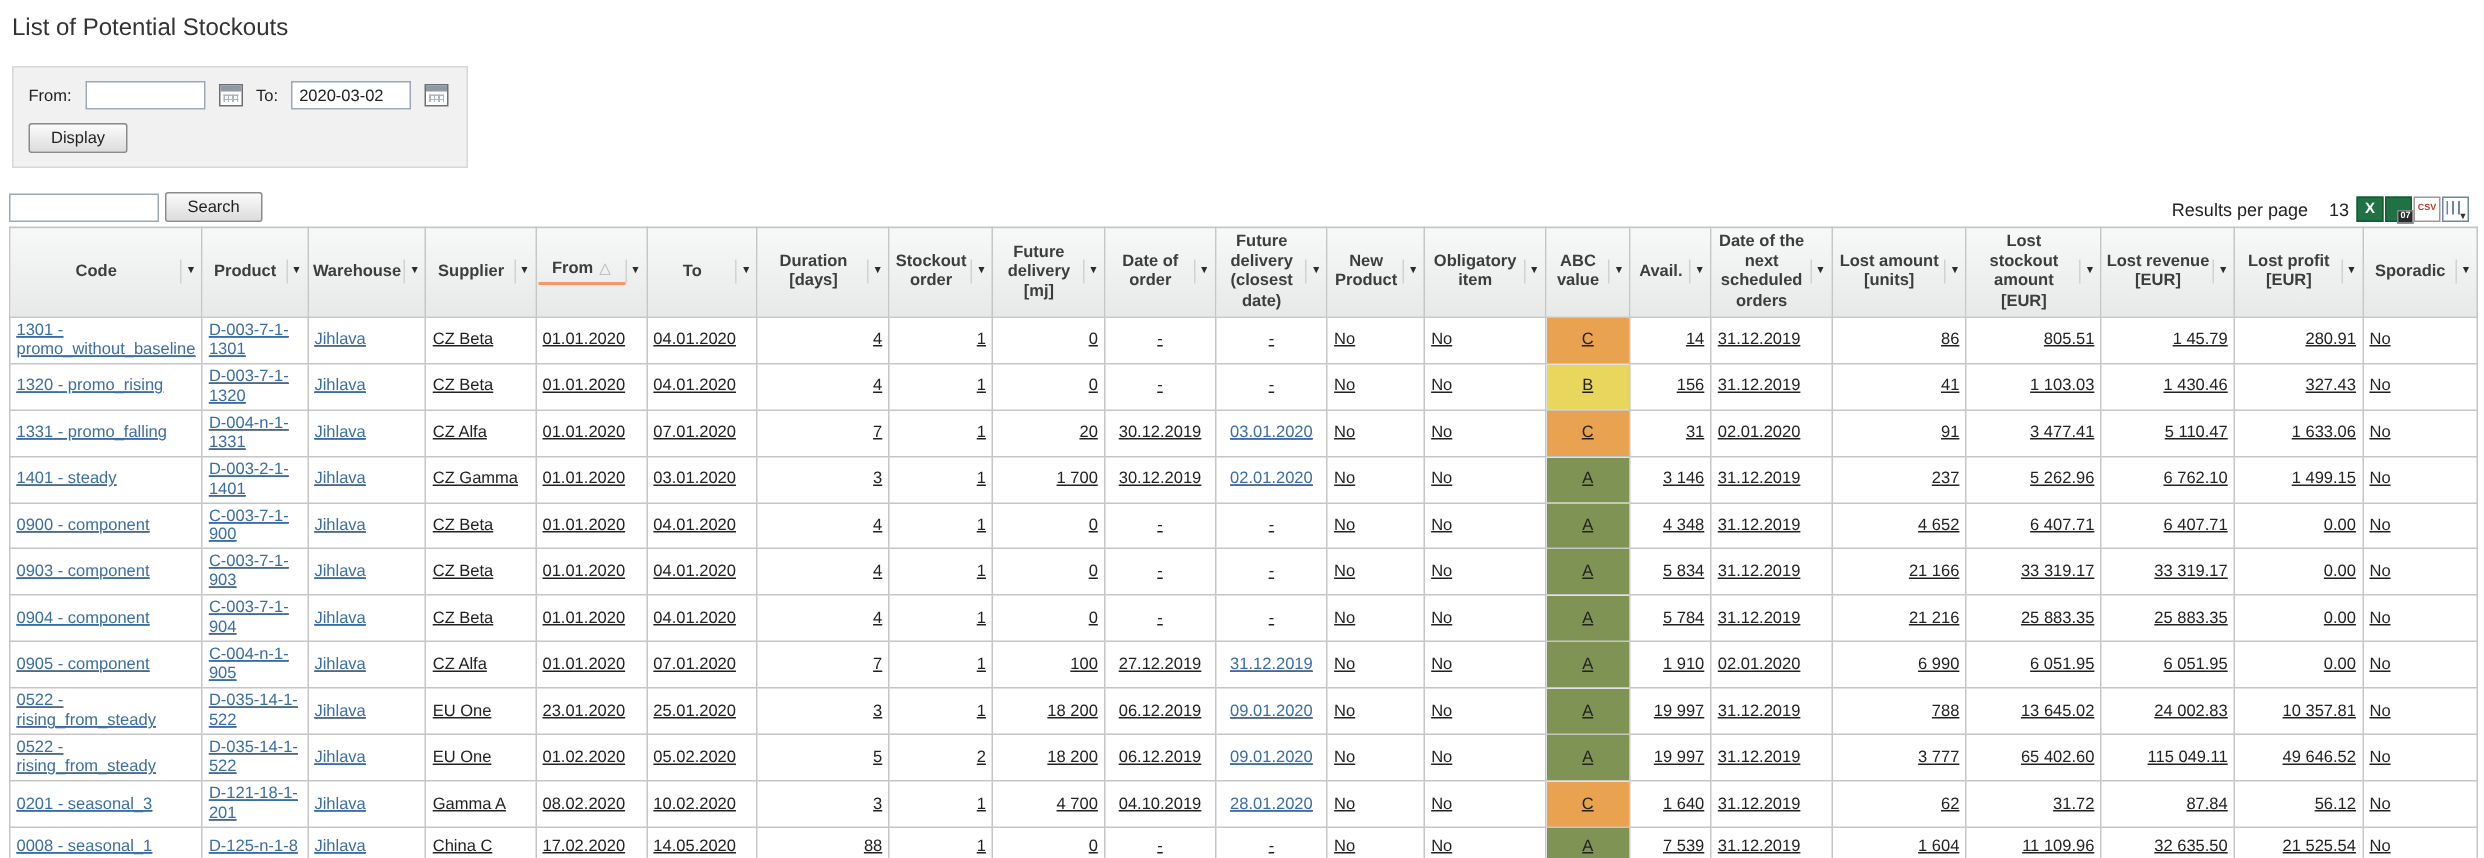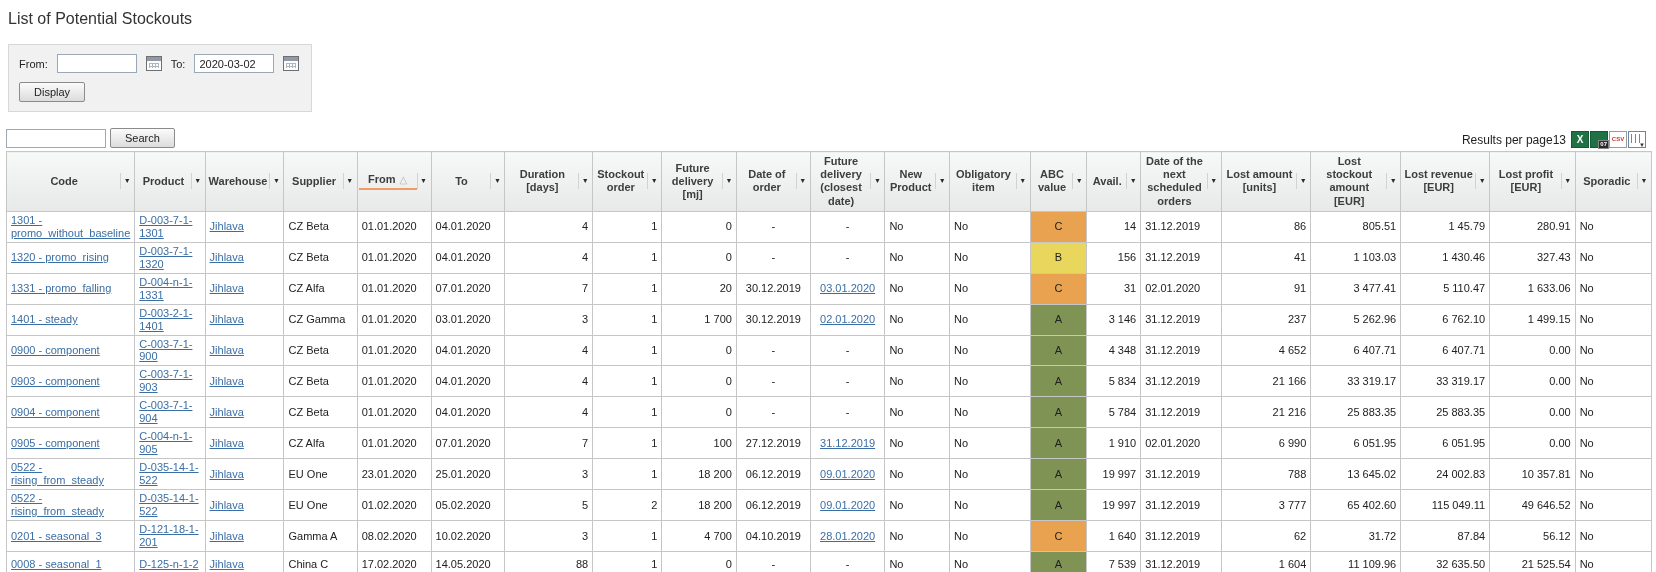--- a/index.html
+++ b/index.html
@@ -39,21 +39,21 @@
     font:11px "Liberation Sans", sans-serif; color:#222;
     padding:3px 14px; border-radius:2px; cursor:pointer;
   }
   .display-btn { margin-top:9px;text-align:right; }
 
   
   .toolbar-row { display:flex; justify-content:space-between; align-items:flex-end; margin-top:16px; margin-bottom:3px; }
   .search-group { display:flex; align-items:flex-end; gap:4px; }
   .search-group input.text { width:100px; }
   .results-group { display:flex; align-items:center; gap:0; color:#222; font-size:12px; padding-right:6px; }
-  .results-group .num { margin-left:0; margin-right:4px; }
+  .results-group .num { margin-left:14px; margin-right:4px; }
 
   
   .exp-icon { width:18px; height:17px; display:inline-block; position:relative; margin-left:1px; cursor:pointer; vertical-align:middle; }
   .xls-box { background:#207245; border:1px solid #145a32; color:#fff; font-weight:bold; font-size:10px; text-align:center; line-height:15px; }
   .badge07 {
     position:absolute; right:-2px; bottom:-2px; background:#2b2b2b; color:#fff;
     font-size:6px; line-height:7px; padding:0 1px; border:1px solid #888;
   }
   .csv-box { background:#fff; border:1px solid #9a9a9a; color:#c0392b; font-weight:bold; font-size:6px; text-align:center; line-height:15px; letter-spacing:0; }
   .colchooser-box { background:#fff; border:1px solid #6b87a8; }
@@ -73,21 +73,21 @@
   }
   .th-wrap { display:flex; align-items:center; width:100%; }
   .th-label { flex:1; text-align:center; padding:1px 2px; line-height:1.2; }
   .th-label.sorted { border-bottom:2px solid #ef9a68; padding-bottom:2px; }
   .sort-caret { color:#b3b3b3; font-size:10px; margin-left:4px; font-weight:400; }
   .th-dd {
     flex:0 0 13px; border-left:1px solid #d2d2d2; color:#2b2b2b; font-size:7px;
     text-align:center; height:16px; line-height:16px; cursor:pointer;
   }
   tbody td { background:#fff; padding:2px 4px; line-height:1.18; vertical-align:middle; word-wrap:break-word; }
-  tbody tr { height:26px; }
+  tbody tr { height:26px;text-decoration:underline; }
   .al-left { text-align:left; } .al-right { text-align:right; } .al-center { text-align:center; }
   a { color:#3a6ea5; text-decoration:underline; cursor:pointer; }
   td.abc-cell { text-align:center; color:#222; }
 </style>
 </head>
 <body>
 
 
 
 <h1 class="page-title">List of Potential Stockouts</h1>
@@ -526,21 +526,21 @@
         <td class="al-right">1 640</td>
         <td class="al-left">31.12.2019</td>
         <td class="al-right">62</td>
         <td class="al-right">31.72</td>
         <td class="al-right">87.84</td>
         <td class="al-right">56.12</td>
         <td class="al-left">No</td>
       </tr>
       <tr>
         <td class="al-left"><a href="#">0008 - seasonal_1</a></td>
-        <td class="al-left"><a href="#">D-125-n-1-2</a></td>
+        <td class="al-left"><a href="#">D-125-n-1-8</a></td>
         <td class="al-left"><a href="#">Jihlava</a></td>
         <td class="al-left">China C</td>
         <td class="al-left">17.02.2020</td>
         <td class="al-left">14.05.2020</td>
         <td class="al-right">88</td>
         <td class="al-right">1</td>
         <td class="al-right">0</td>
         <td class="al-center">-</td>
         <td class="al-center">-</td>
         <td class="al-left">No</td>

